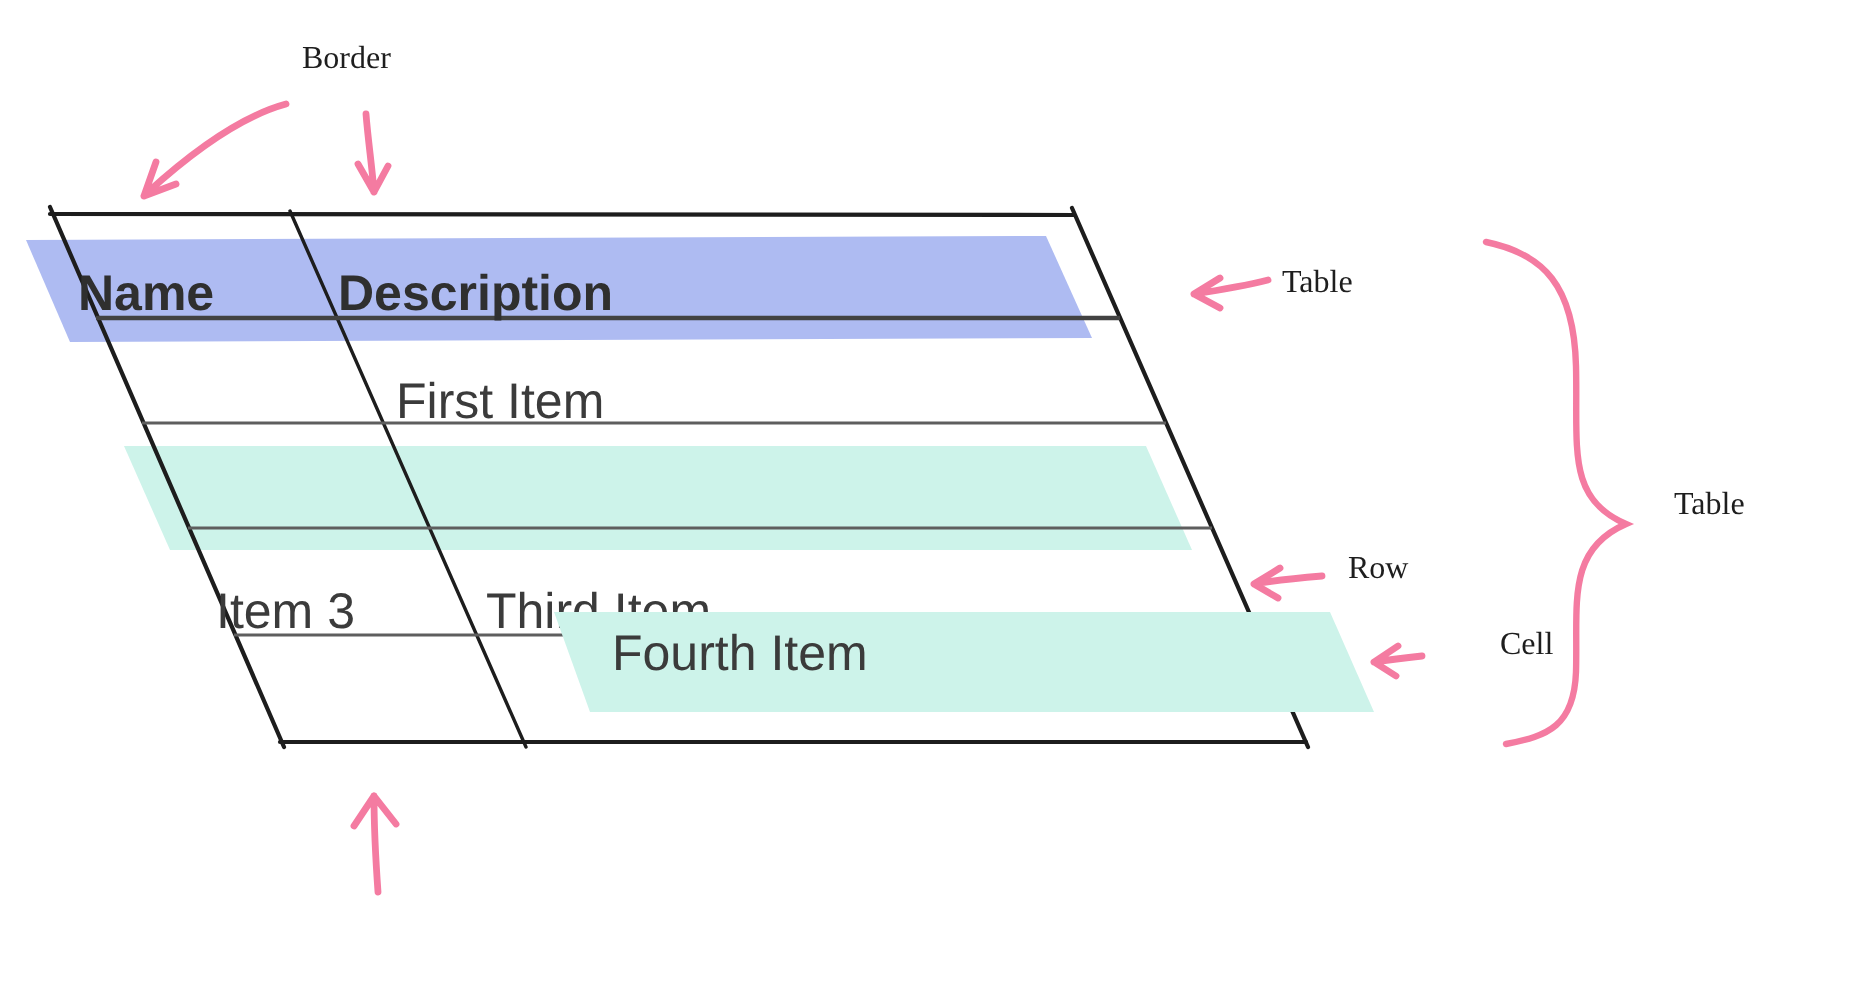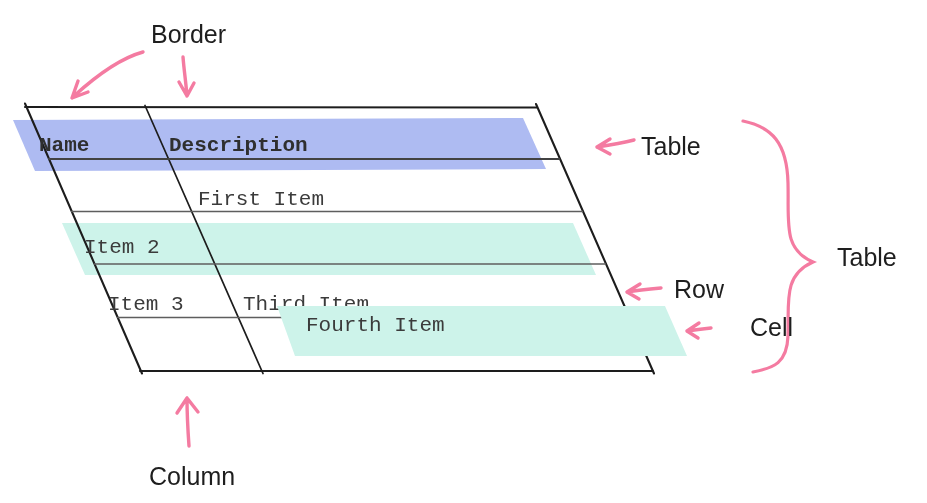--- a/index.html
+++ b/index.html
@@ -7,28 +7,28 @@
     position:relative;
     width:927px;height:503px;
     overflow:hidden;
     background:#ffffff;
     font-family:"Liberation Sans",sans-serif;
   }
   .layer{position:absolute;left:0;top:0;width:927px;height:503px;pointer-events:none;}
   .z1{z-index:1}.z2{z-index:2}.z3{z-index:3}.z4{z-index:4}
   .label{
     position:absolute;
-    font-size:25px;line-height:1;
+    font-size:16px;line-height:1;
     color:#1e1e1e;white-space:nowrap;
-    font-family:Liberation Sans, sans-serif;
+    font-family:Liberation Serif, serif;
   }
   .mono{
     position:absolute;
-    font-family:Liberation Mono, monospace;
-    font-size:21px;line-height:1;
+    font-family:Liberation Sans, sans-serif;
+    font-size:25px;line-height:1;
     color:#3b3b3b;white-space:nowrap;
   }
   .mono.hdr{font-weight:bold;color:#2f2f2f;}
   
   #lbl-border {left:151px;top:22px;}
   #lbl-header {left:641px;top:134px;}
   #lbl-row    {left:674px;top:277px;}
   #lbl-cell   {left:729px;top:315px;margin-left:21px;}
   #lbl-table  {left:837px;top:245px;text-align:right;}
   #lbl-column {left:149px;top:464px;}
@@ -77,31 +77,29 @@
       <path stroke-width="3.2" d="M743,121 C772,127 787,143 788,183 C789,224 783,249 813,262 C783,275 789,302 788,336 C787,363 774,368 753,372"></path>
     </g>
   </svg>
 
   <div class="layer z2">
     <div class="mono hdr" id="t-name">Name</div>
     <div class="mono hdr" id="t-desc">Description</div>
 
     <div class="mono" id="t-d1">First Item</div>
 
-    <div class="mono" id="t-i2">Item 2</div>
 
     <div class="mono" id="t-i3">Item 3</div>
     <div class="mono" id="t-d3">Third Item</div>
 
     <div class="label" id="lbl-border">Border</div>
     <div class="label" id="lbl-header">Table</div>
     <div class="label" id="lbl-row">Row</div>
     <div class="label" id="lbl-cell">Cell</div>
     <div class="label" id="lbl-table">Table</div>
-    <div class="label" id="lbl-column">Column</div>
   </div>
 
   <svg class="layer z3" viewBox="0 0 927 503">
     <polygon points="277,306 665,306 687,356 295,356" fill="#cdf3ea"></polygon>
   </svg>
 
   <div class="layer z4">
     <div class="mono" id="t-d4">Fourth Item</div>
   </div>
 

